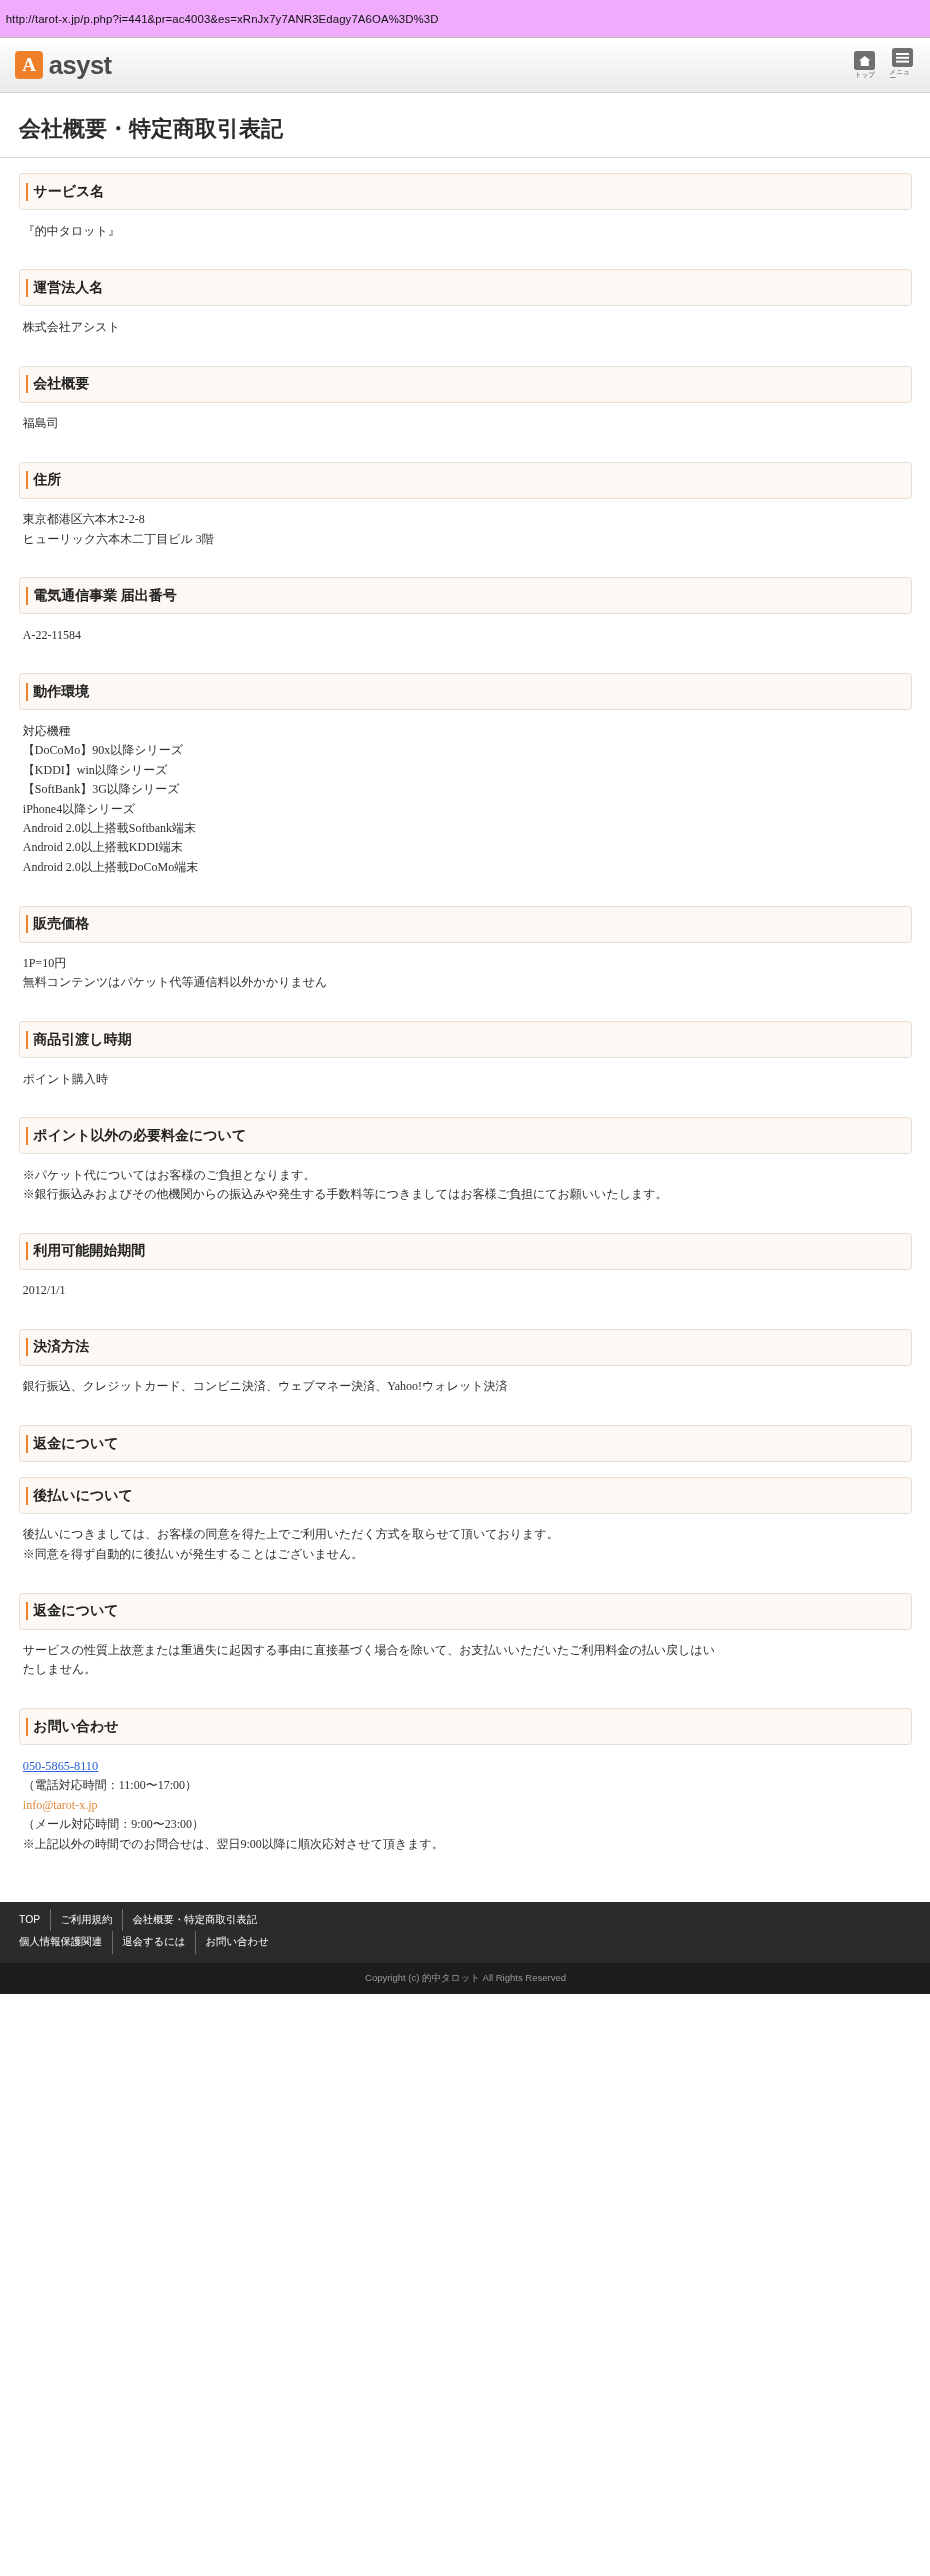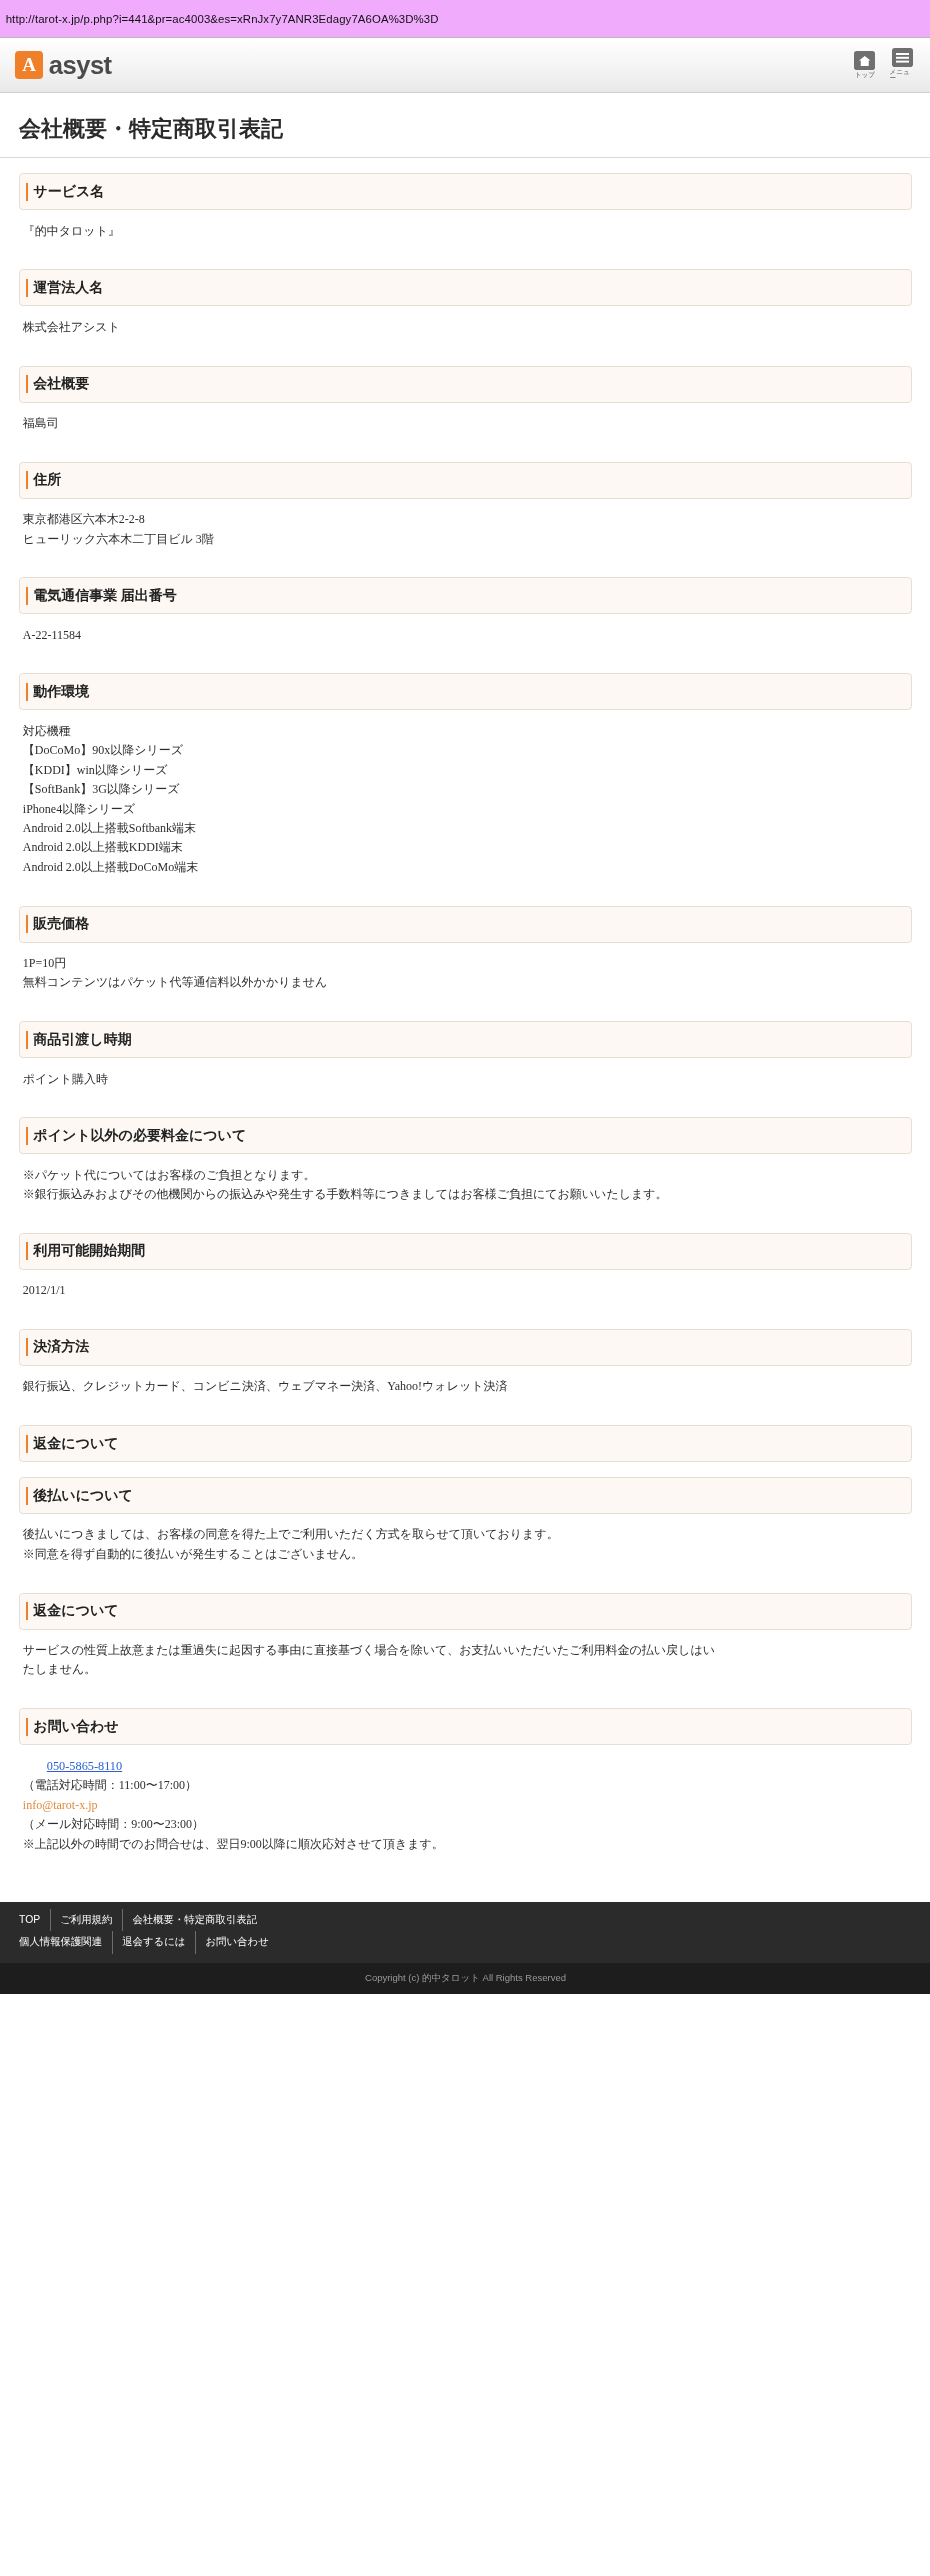--- a/index.html
+++ b/index.html
@@ -154,21 +154,20 @@
     line-height: 1.62;
   }
   .section-body p { margin: 0; }
 
   
   .link-tel {
     color: #2a5fd6;
     text-decoration: underline;
     font-size: 12.3px;
     display: inline-block;
-    margin-left: 24px;
   }
   .link-mail {
     color: #e08a3c;
     text-decoration: none;
     font-size: 12px;
     display: inline-block;
   }
 
   
   .footer {

